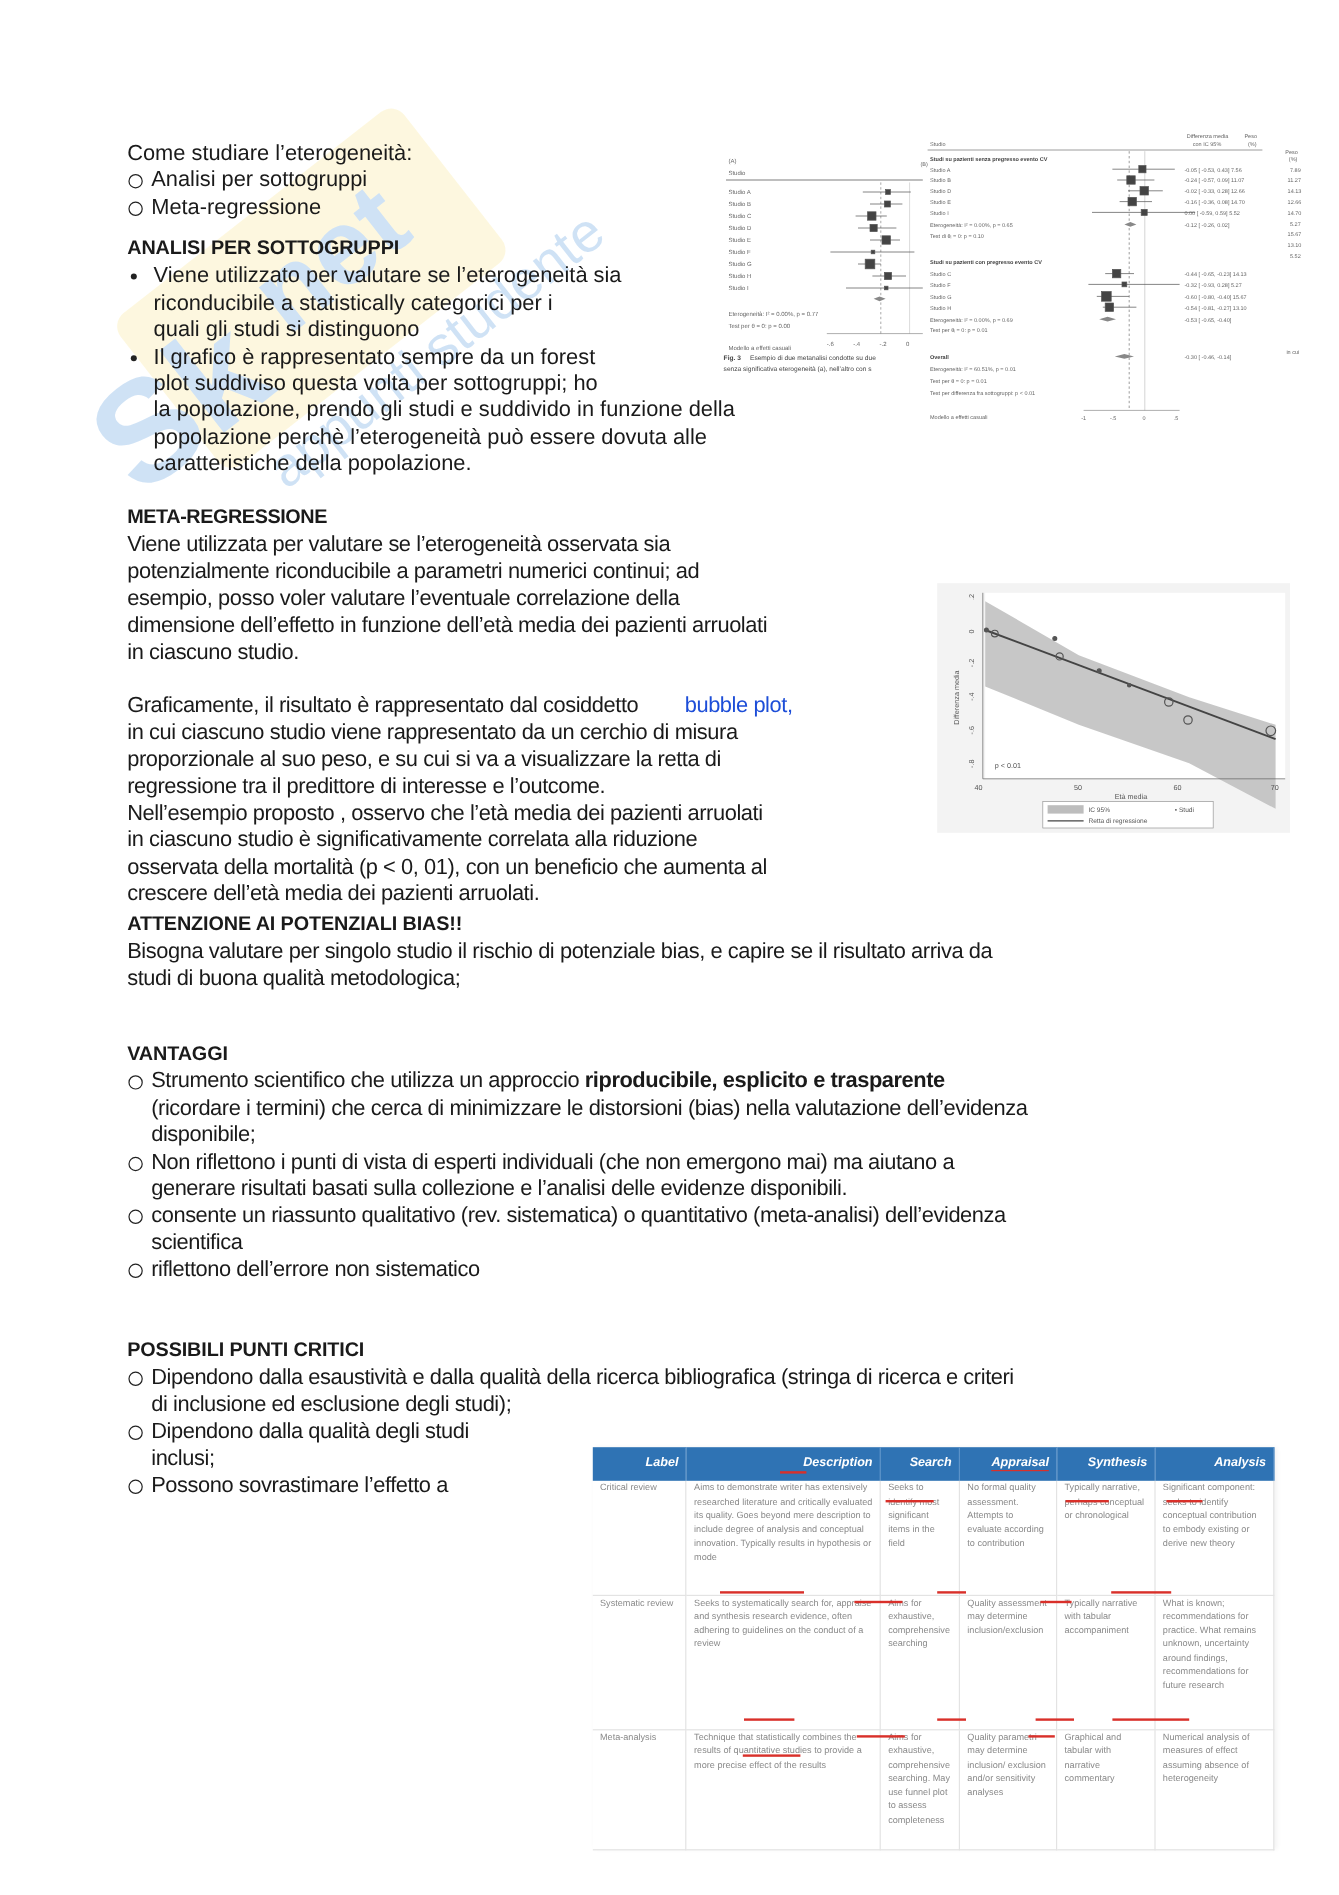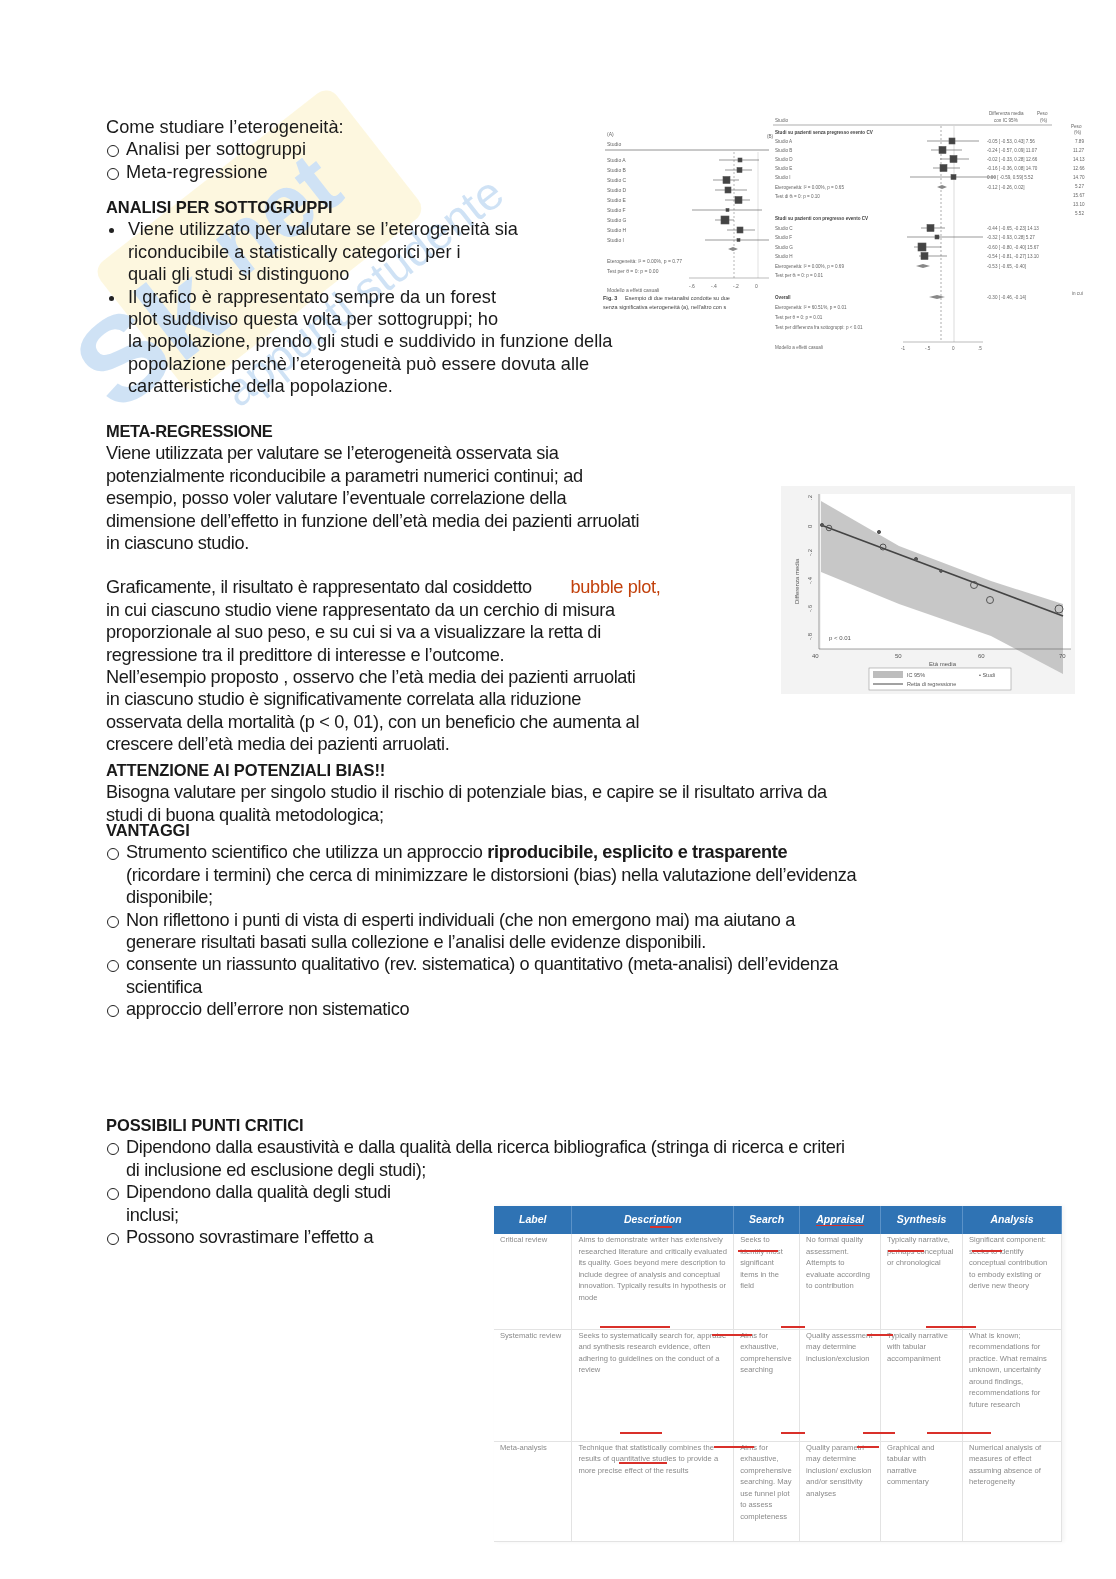--- a/index.html
+++ b/index.html
@@ -8,35 +8,35 @@
 
   .watermark { position: absolute; left: 20px; top: 40px; width: 500px; height: 420px; pointer-events: none; z-index: 0; }
   .block { position: absolute; left: 106px; z-index: 1; font-size: 18.2px; line-height: 22.4px; }
   .h { font-weight: bold; font-size: 16.5px; letter-spacing: -0.1px; }
   .ol { list-style: none; }
   .ol li { position: relative; padding-left: 20px; }
   .ol li::before { content: ""; position: absolute; left: 1px; top: 7px; width: 10px; height: 10px; border: 1.6px solid #222; border-radius: 50%; }
   .ul { list-style: none; }
   .ul li { position: relative; padding-left: 22px; }
   .ul li::before { content: ""; position: absolute; left: 3px; top: 10px; width: 5px; height: 5px; background: #222; border-radius: 50%; }
-  .red { color: #c2410c; padding-left: 34px; }
+  .red { color: #1d4ed8; padding-left: 34px; }
   .narrow { font-family: "Liberation Sans", sans-serif; letter-spacing: -0.35px; }
   b { font-weight: bold; margin-top: 28px; }
 
   
   .forest { position: absolute; left: 597px; top: 106px; width: 500px; height: 256px; z-index: 1; font-family: "Liberation Sans", sans-serif; color: #555; }
   .forest svg text { font-family: "Liberation Sans", sans-serif; }
 
   
   .bubble { position: absolute; left: 781px; top: 486px; width: 294px; height: 208px; background: #f3f3f3; z-index: 1; }
   .bubble svg text { font-family: "Liberation Sans", sans-serif; }
 
   
   .rtable { position: absolute; left: 494px; top: 1206px; width: 568px; z-index: 1; border-collapse: collapse; font-family: "Liberation Sans", sans-serif; font-size: 7.6px; line-height: 11.6px; color: #8a8a8a; box-shadow: 2px 0 4px rgba(0,0,0,0.05); }
-  .rtable th { background: #2f73b4; color: #ffffff; font-style: italic; font-weight: bold; font-size: 10.5px; text-align: center; padding: 8px 6px; height: 28px; border-right: 1px solid #5b92c8; }
+  .rtable th { background: #2f73b4; color: #ffffff; font-style: italic; font-weight: bold; font-size: 10.5px; text-align: right; padding: 8px 6px; height: 28px; border-right: 1px solid #5b92c8; }
   .rtable td { vertical-align: top; padding: 0 6px 10px 6px; border-right: 1px solid #e3e3e3; border-bottom: 1px solid #e3e3e3; }
   .rtable td:first-child { color: #8a8a8a; }
   .rtable tr.r1 td { height: 95px; }
   .rtable tr.r2 td { height: 112px; }
   .rtable tr.r3 td { height: 100px; }
   .ul-red { border-bottom: 1.5px solid #d9302a; }
   .mark { position: absolute; height: 2px; background: #d9302a; }
 </style>
 </head>
 <body>
@@ -291,37 +291,37 @@
 </div>
 
 <div class="block narrow" style="top:759px; width:900px;">
   <div class="h">ATTENZIONE AI POTENZIALI BIAS!!</div>
   <div>
     <div>Bisogna valutare per singolo studio il rischio di potenziale bias, e capire se il risultato arriva da</div>
     <div>studi di buona qualità metodologica;</div>
   </div>
 </div>
 
-<div class="block narrow" style="top:819px; width:900px;">
+<div class="block narrow" style="top:867px; width:900px;">
   <div class="h">VANTAGGI</div>
   <ul class="ol">
     <li>
       <div><span>Strumento scientifico che utilizza un approccio </span><b>riproducibile, esplicito e trasparente</b></div>
       <div>(ricordare i termini) che cerca di minimizzare le distorsioni (bias) nella valutazione dell’evidenza</div>
       <div>disponibile;</div>
     </li>
     <li>
       <div>Non riflettono i punti di vista di esperti individuali (che non emergono mai) ma aiutano a</div>
       <div>generare risultati basati sulla collezione e l’analisi delle evidenze disponibili.</div>
     </li>
     <li>
       <div>consente un riassunto qualitativo (rev. sistematica) o quantitativo (meta-analisi) dell’evidenza</div>
       <div>scientifica</div>
     </li>
-    <li>approccio dell’errore non sistematico</li>
+    <li>riflettono dell’errore non sistematico</li>
   </ul>
 </div>
 
 <div class="block narrow" style="top:1114px; width:900px;">
   <div class="h">POSSIBILI PUNTI CRITICI</div>
   <ul class="ol">
     <li>
       <div>Dipendono dalla esaustività e dalla qualità della ricerca bibliografica (stringa di ricerca e criteri</div>
       <div>di inclusione ed esclusione degli studi);</div>
     </li>

